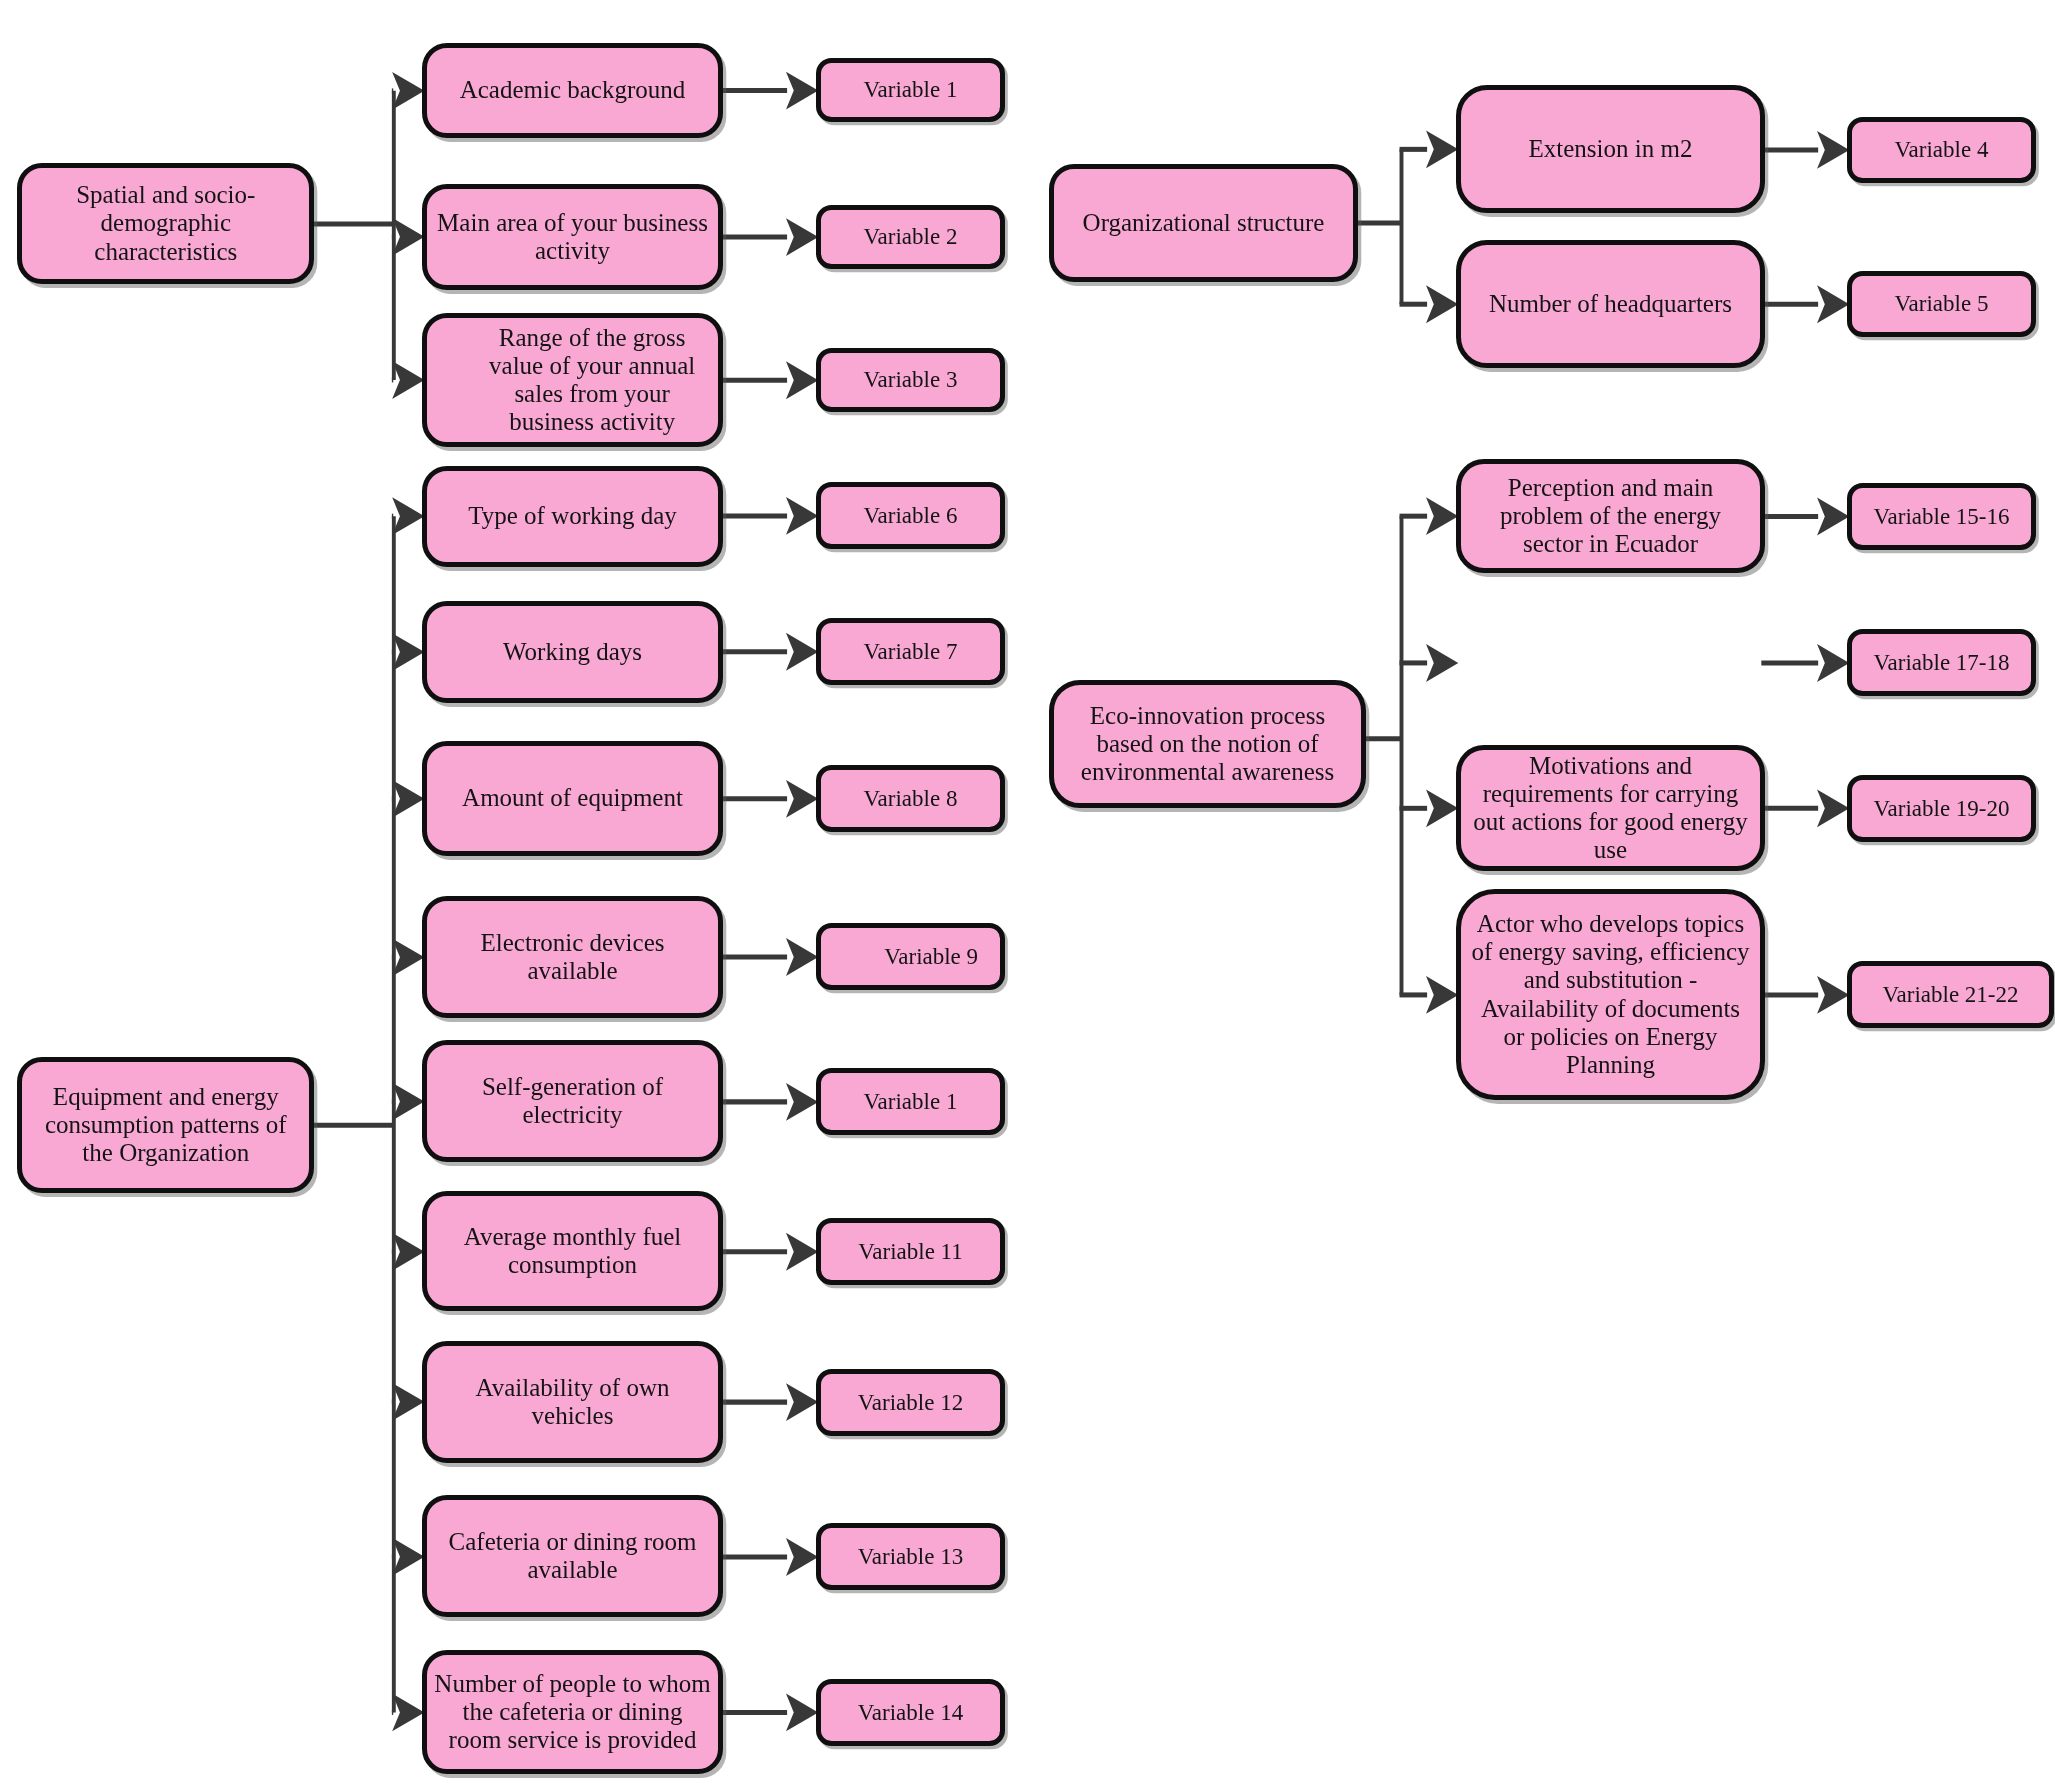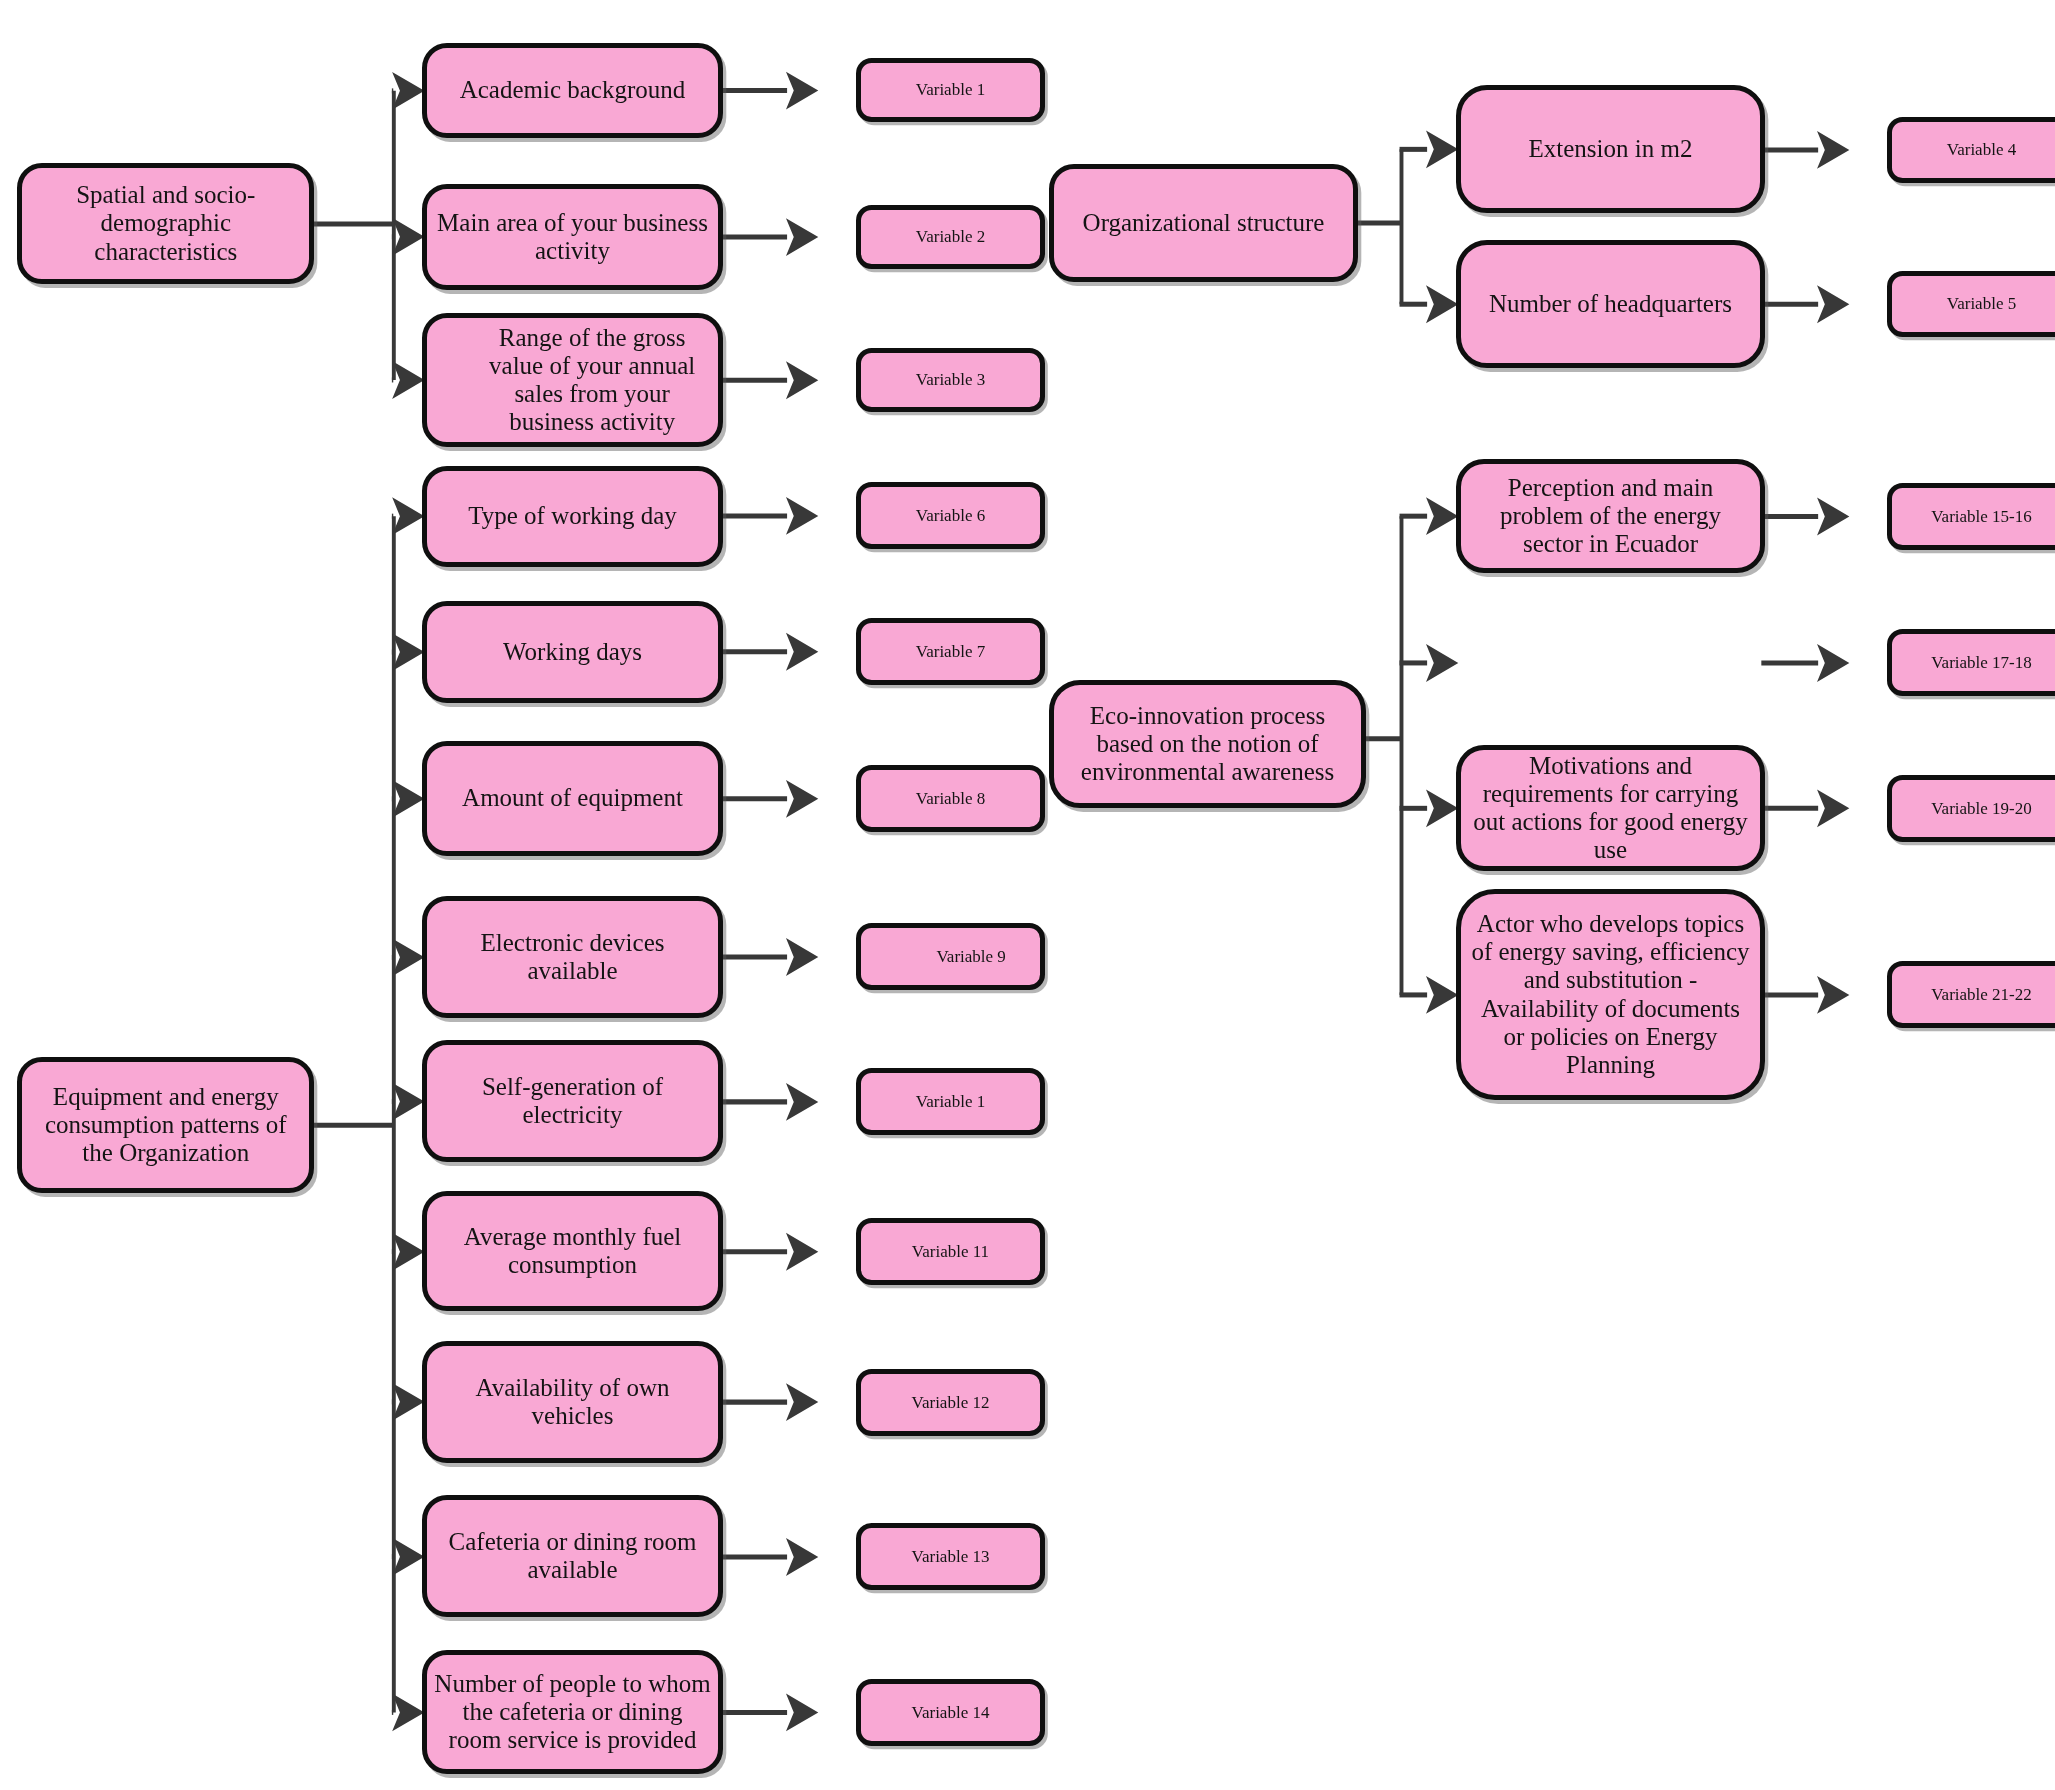--- a/index.html
+++ b/index.html
@@ -27,23 +27,22 @@
     display: flex;
     align-items: center;
     justify-content: center;
     text-align: center;
     line-height: 1.13;
     font-size: 25px;
     padding: 2.2px 6.7px;
     z-index: 2;
   }
   .variable-node {
-    font-size: 17px;
+    font-size: 23px;
     box-shadow: 2.8px 3.3px 0 rgba(90,90,90,0.45);
-    margin-left: 40px;
   }
 </style>
 </head>
 <body>
 
 <div id="canvas">
   <svg id="connectors" width="2056" height="1791" viewBox="0 0 3691 3215" xmlns="http://www.w3.org/2000/svg">
       <line x1="559" y1="402" x2="707" y2="402" stroke="#383838" stroke-width="9"></line>
       <line x1="707" y1="163" x2="707" y2="682" stroke="#383838" stroke-width="7"></line>
       <line x1="703.5" y1="163" x2="706" y2="163" stroke="#383838" stroke-width="9"></line>
@@ -232,17 +231,17 @@
     </div>
     <div class="node" style="left: 1456px; top: 745px; width: 309px; height: 126px; border-radius: 28px;">
       <span>Motivations and requirements for carrying out actions for good energy use</span>
     </div>
     <div class="node variable-node" style="left: 1847px; top: 775px; width: 189px; height: 67px; border-radius: 15.6px;">
       <span>Variable 19-20</span>
     </div>
     <div class="node" style="left: 1456px; top: 889px; width: 309px; height: 211px; border-radius: 39px;">
       <span>Actor who develops topics of energy saving, efficiency and substitution - Availability of documents or policies on Energy Planning</span>
     </div>
-    <div class="node variable-node" style="left: 1847px; top: 961px; width: 189px; height: 67px; border-radius: 15.6px;">
+    <div class="node variable-node" style="left: 1847px; top: 961px; width: 207px; height: 67px; border-radius: 15.6px;">
       <span>Variable 21-22</span>
     </div>
   </div>
 
 
 </body></html>

